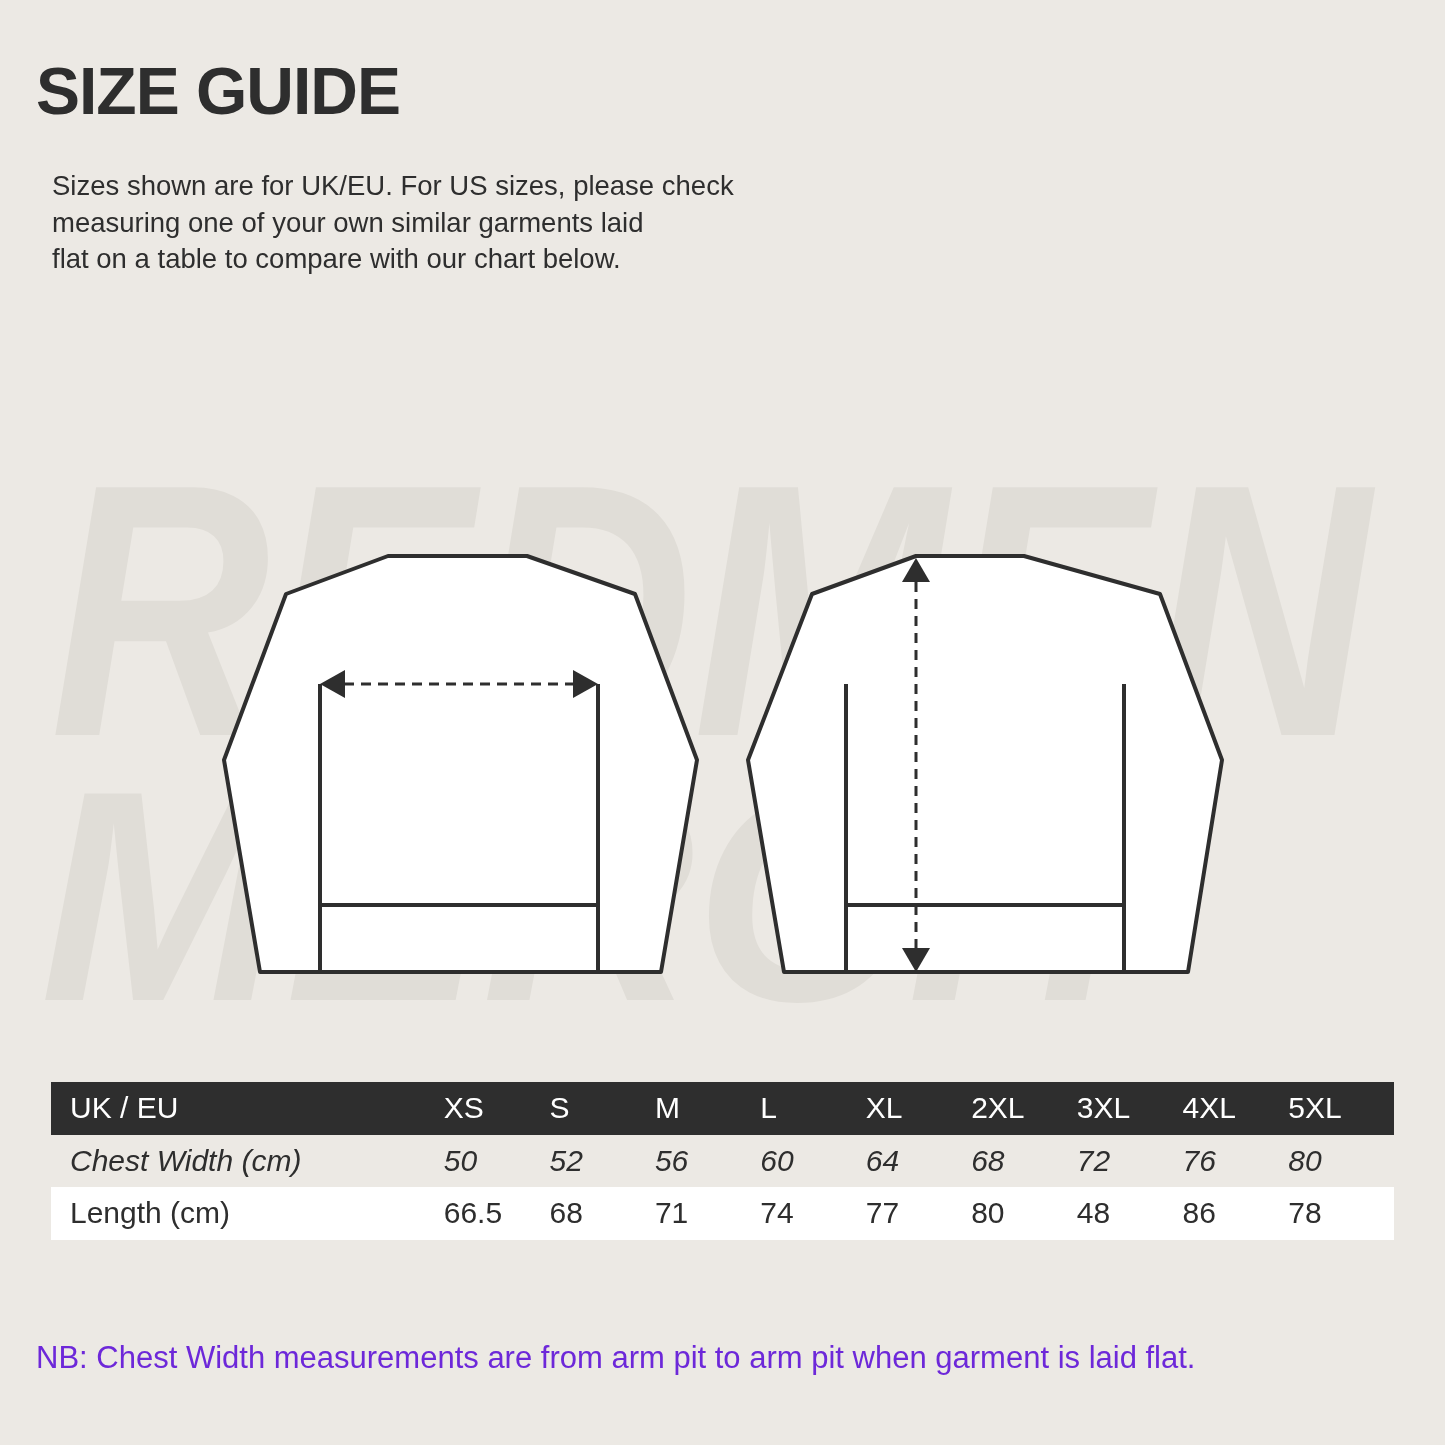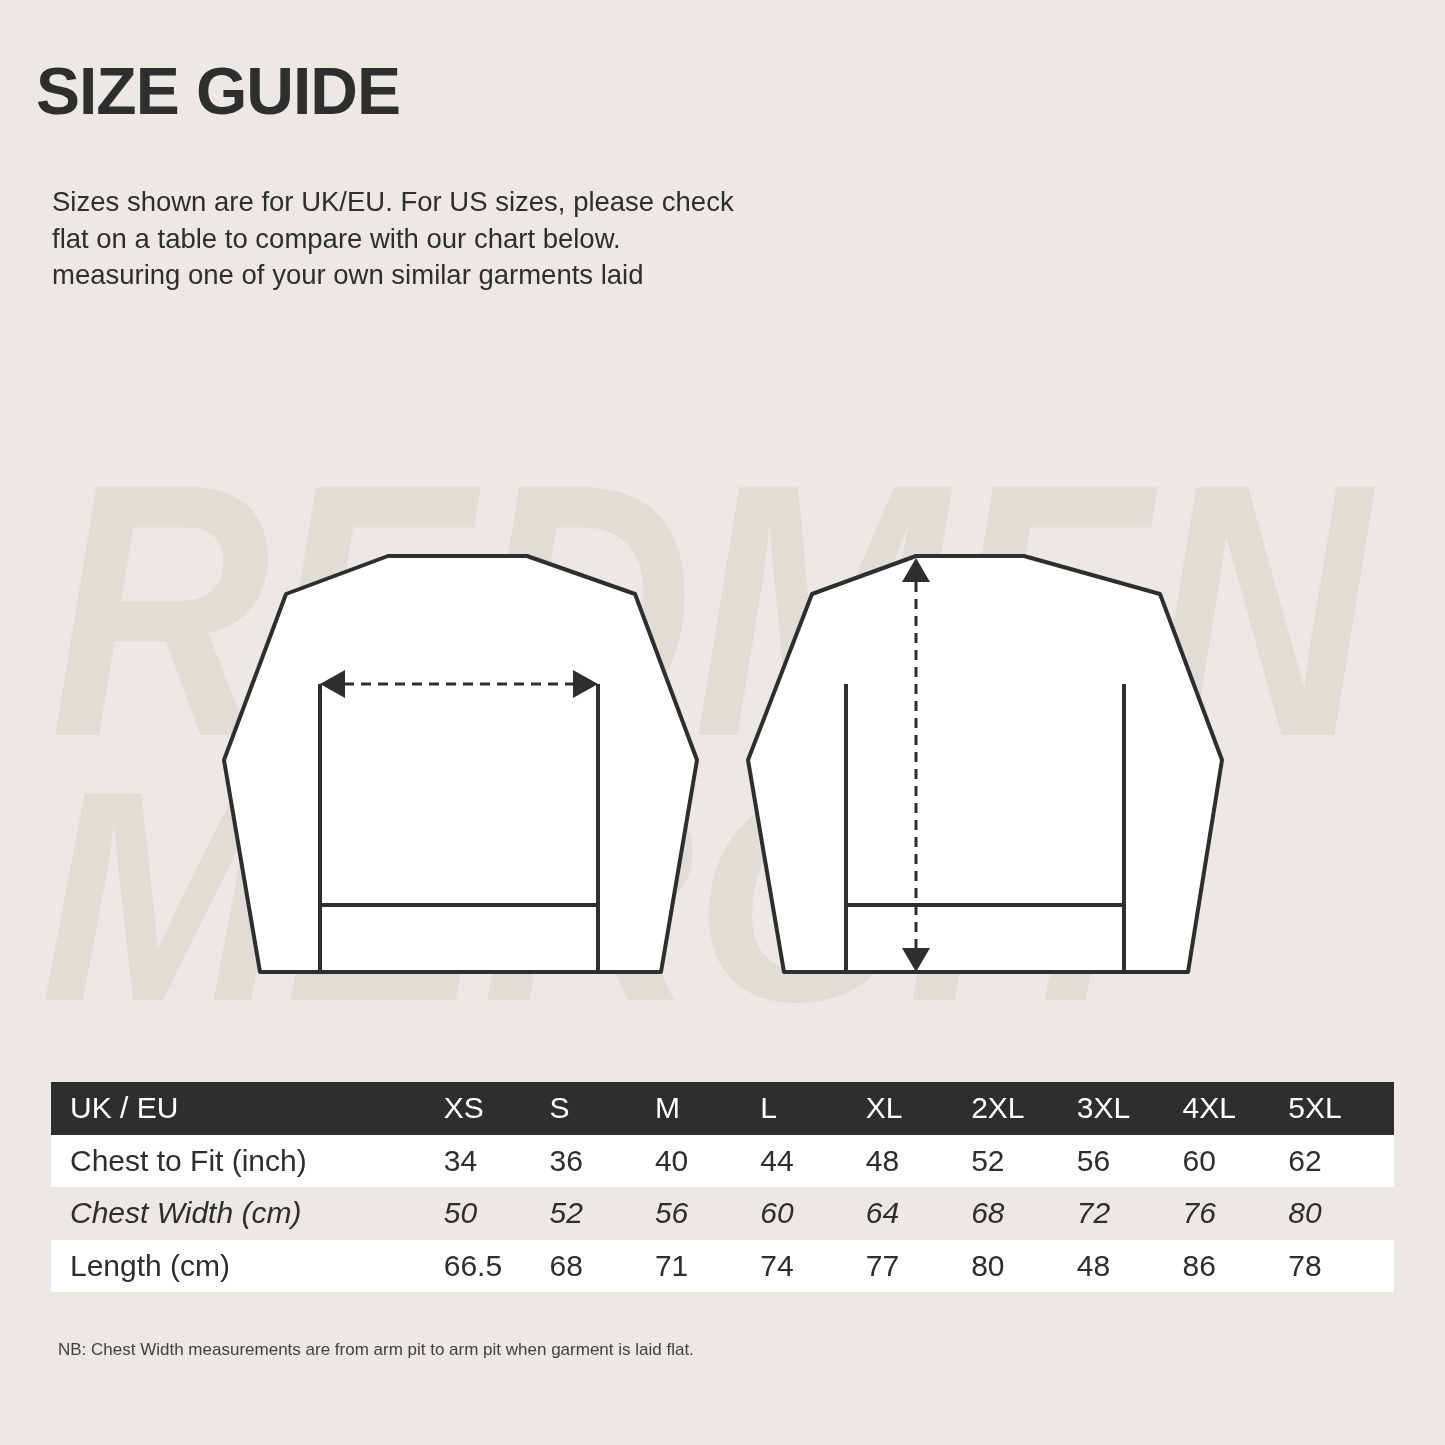--- a/index.html
+++ b/index.html
@@ -9,21 +9,21 @@
     font-family:"Liberation Sans", sans-serif;
     color:#2e2e2e;
     position:relative;
   }
   .title {
     position:absolute; left:36px; top:58px;
     font-size:66px; font-weight:bold; letter-spacing:-1px;
     color:#2e2e2e; margin:0; line-height:1;
   }
   .intro {
-    position:absolute; left:52px; top:184px; width:800px;
+    position:absolute; left:52px; top:168px; width:800px;
     font-size:27.5px; line-height:36.5px; color:#2e2e2e;
   }
   .intro div { white-space:nowrap; }
   .watermark {
     position:absolute; left:0; top:440px; width:1445px; height:600px;
     pointer-events:none;
   }
   .diagram { position:absolute; left:0; top:0; width:1445px; height:1445px; }
   .size-table {
     position:absolute; left:51px; top:1082px; width:1343px;
@@ -32,33 +32,33 @@
   .size-table th, .size-table td {
     height:52.5px; padding:0; text-align:left; vertical-align:middle;
   }
   .size-table thead tr { background:#2e2e2e; color:#ffffff; }
   .size-table th { font-weight:normal; }
   .size-table tbody tr.white { background:#ffffff; }
   .size-table tbody tr.beige { background:#ece9e4;font-style:italic; }
   .col-label { width:378px; padding-left:19px !important; }
   .col-size { width:106.5px; }
   .note {
-    position:absolute; left:58px; top:1340px;
-    font-size:17px; color:#404040; white-space:nowrap;
+    position:absolute; left:36px; top:1340px;
+    font-size:31px; color:#6d28d9; white-space:nowrap;
   }
 </style>
 </head>
 <body>
 
 <h1 class="title">SIZE GUIDE</h1>
 
 <div class="intro">
   <div>Sizes shown are for UK/EU. For US sizes, please check</div>
+  <div>measuring one of your own similar garments laid</div>
   <div>flat on a table to compare with our chart below.</div>
-  <div>measuring one of your own similar garments laid</div>
 </div>
 
 <svg class="watermark" viewBox="0 0 1445 600" xmlns="http://www.w3.org/2000/svg">
   <g fill="#e0ddd7" font-family="Liberation Sans, sans-serif" font-weight="bold" font-style="italic">
     <text x="50" y="295" font-size="360" textLength="1320" lengthAdjust="spacingAndGlyphs">REDMEN</text>
     <text x="40" y="560" font-size="300" textLength="1080" lengthAdjust="spacingAndGlyphs">MERCH</text>
   </g>
 </svg>
 
 <svg class="diagram" viewBox="0 0 1445 1445" xmlns="http://www.w3.org/2000/svg">
@@ -93,32 +93,20 @@
       <th class="col-size">M</th>
       <th class="col-size">L</th>
       <th class="col-size">XL</th>
       <th class="col-size">2XL</th>
       <th class="col-size">3XL</th>
       <th class="col-size">4XL</th>
       <th class="col-size">5XL</th>
     </tr>
   </thead>
   <tbody>
-    <tr class="white">
-      <td class="col-label">Chest to Fit (inch)</td>
-      <td>34</td>
-      <td>36</td>
-      <td>40</td>
-      <td>44</td>
-      <td>48</td>
-      <td>52</td>
-      <td>56</td>
-      <td>60</td>
-      <td>62</td>
-    </tr>
     <tr class="beige">
       <td class="col-label">Chest Width (cm)</td>
       <td>50</td>
       <td>52</td>
       <td>56</td>
       <td>60</td>
       <td>64</td>
       <td>68</td>
       <td>72</td>
       <td>76</td>

